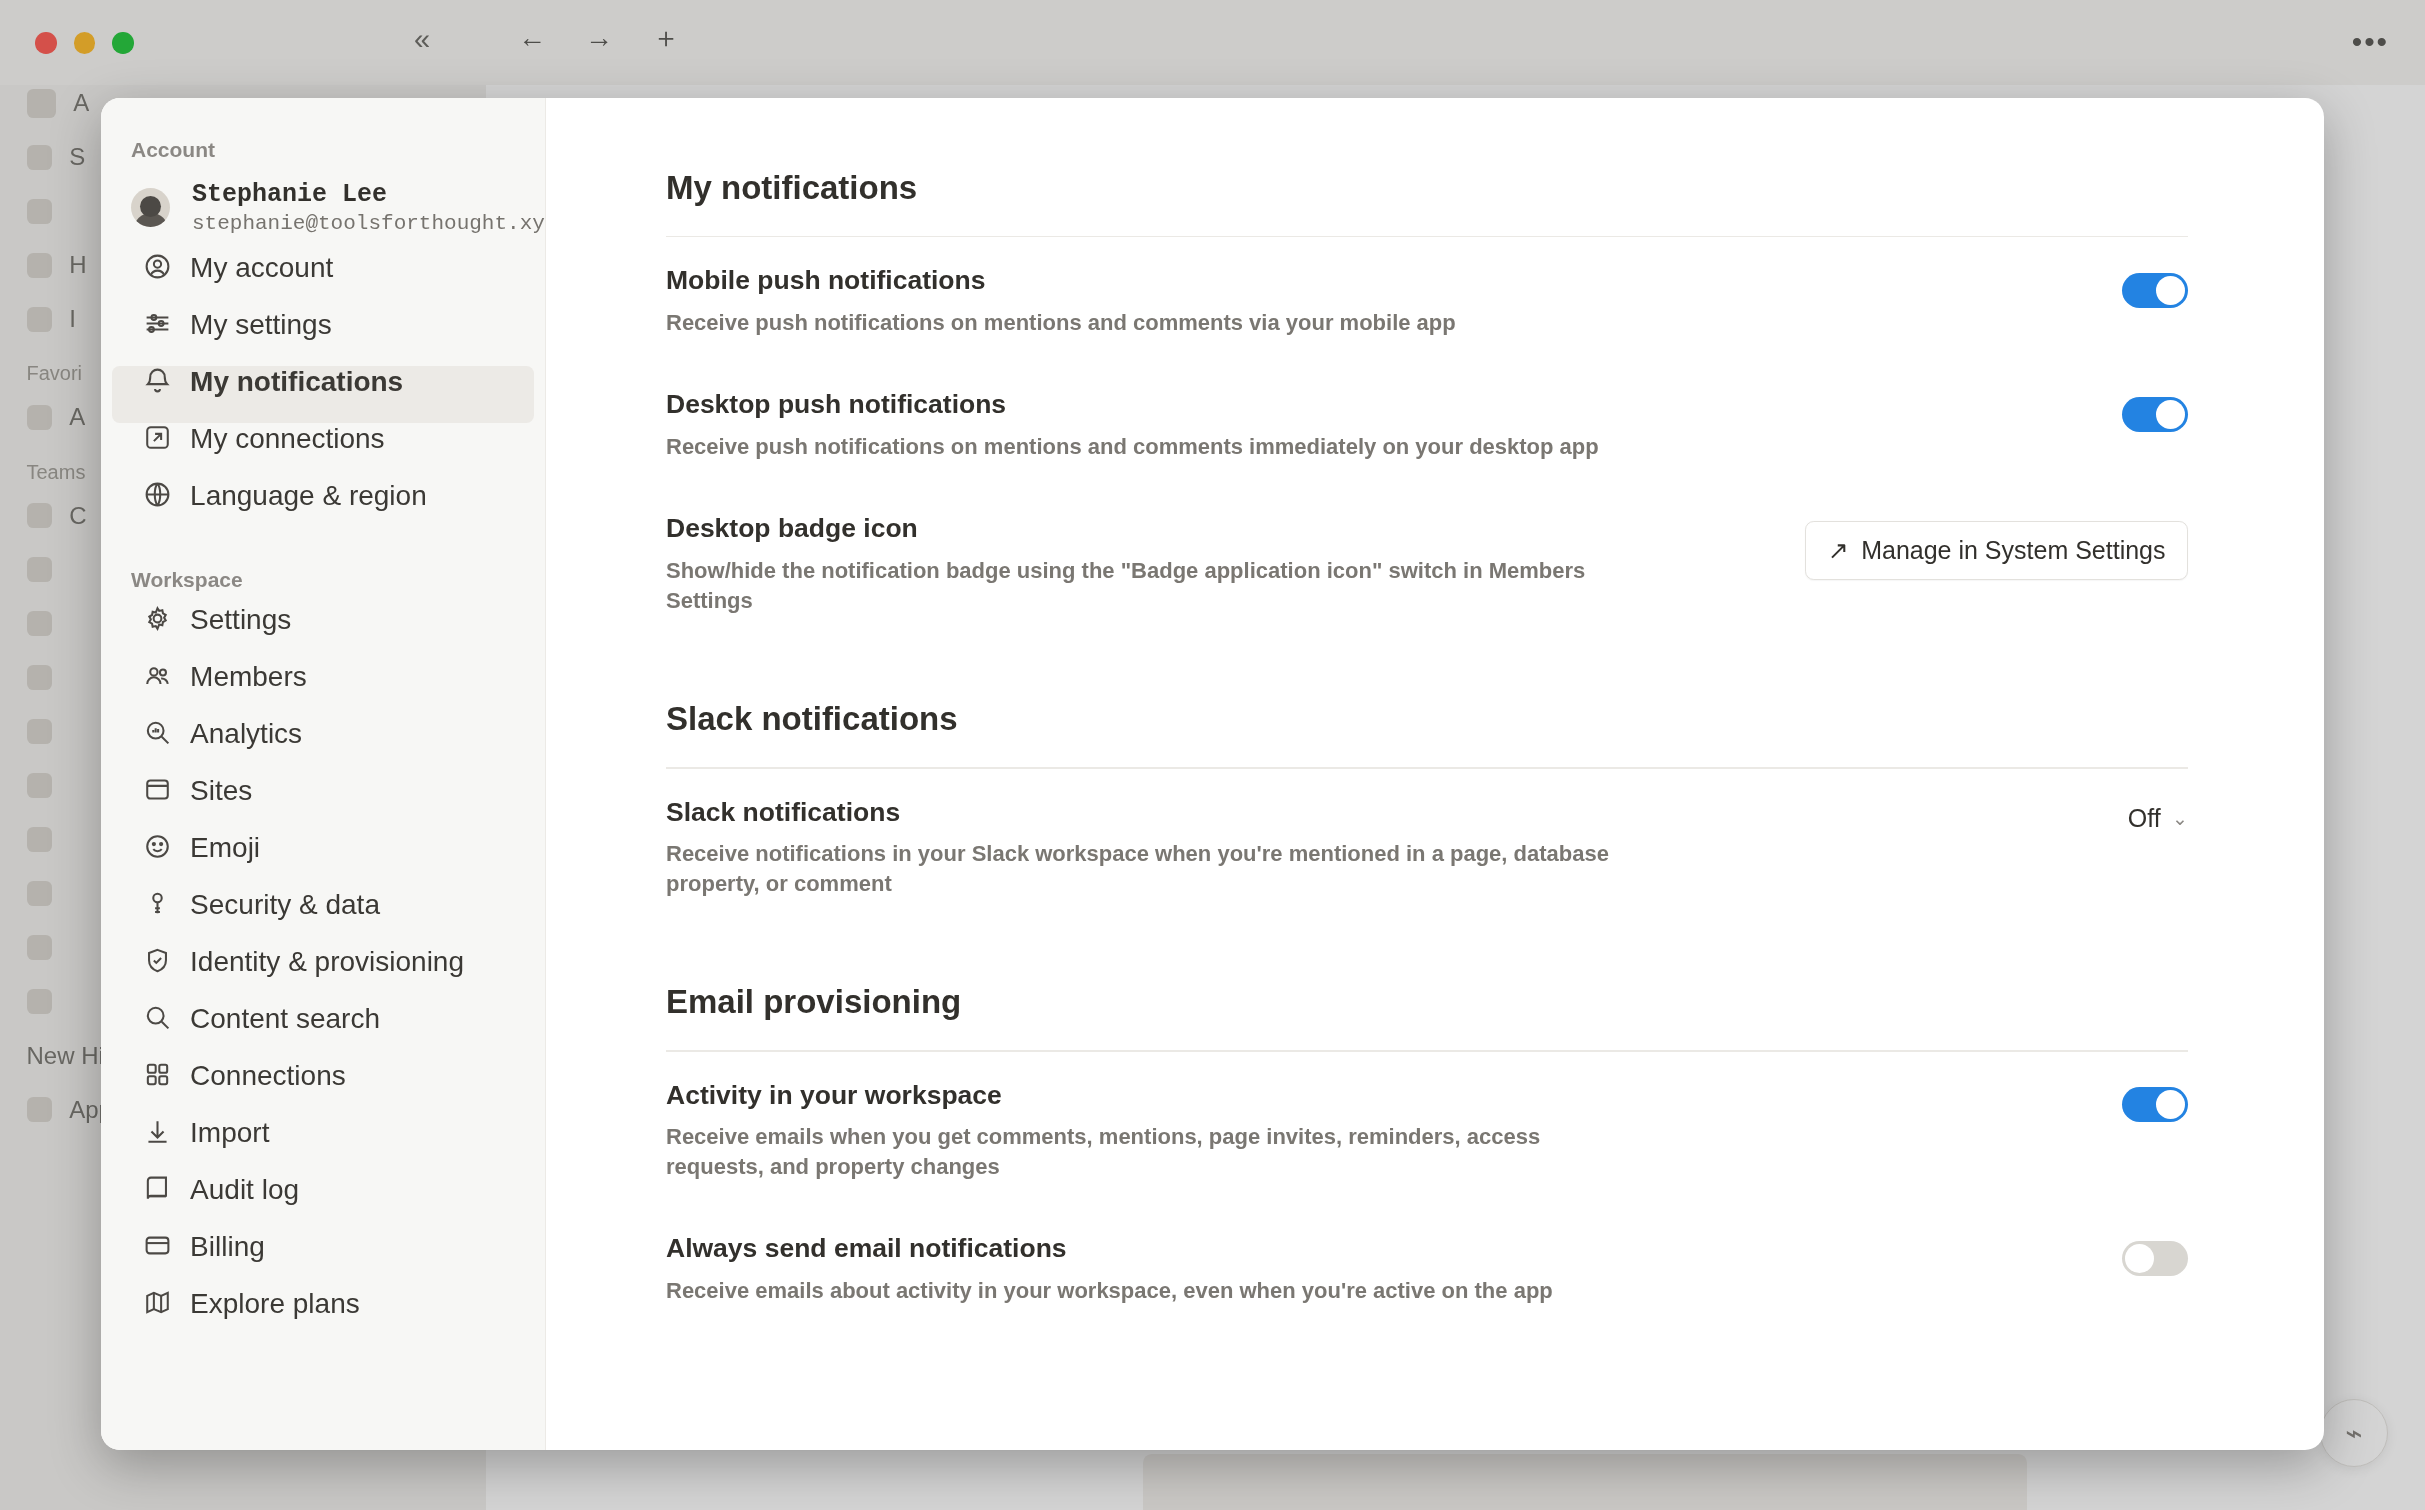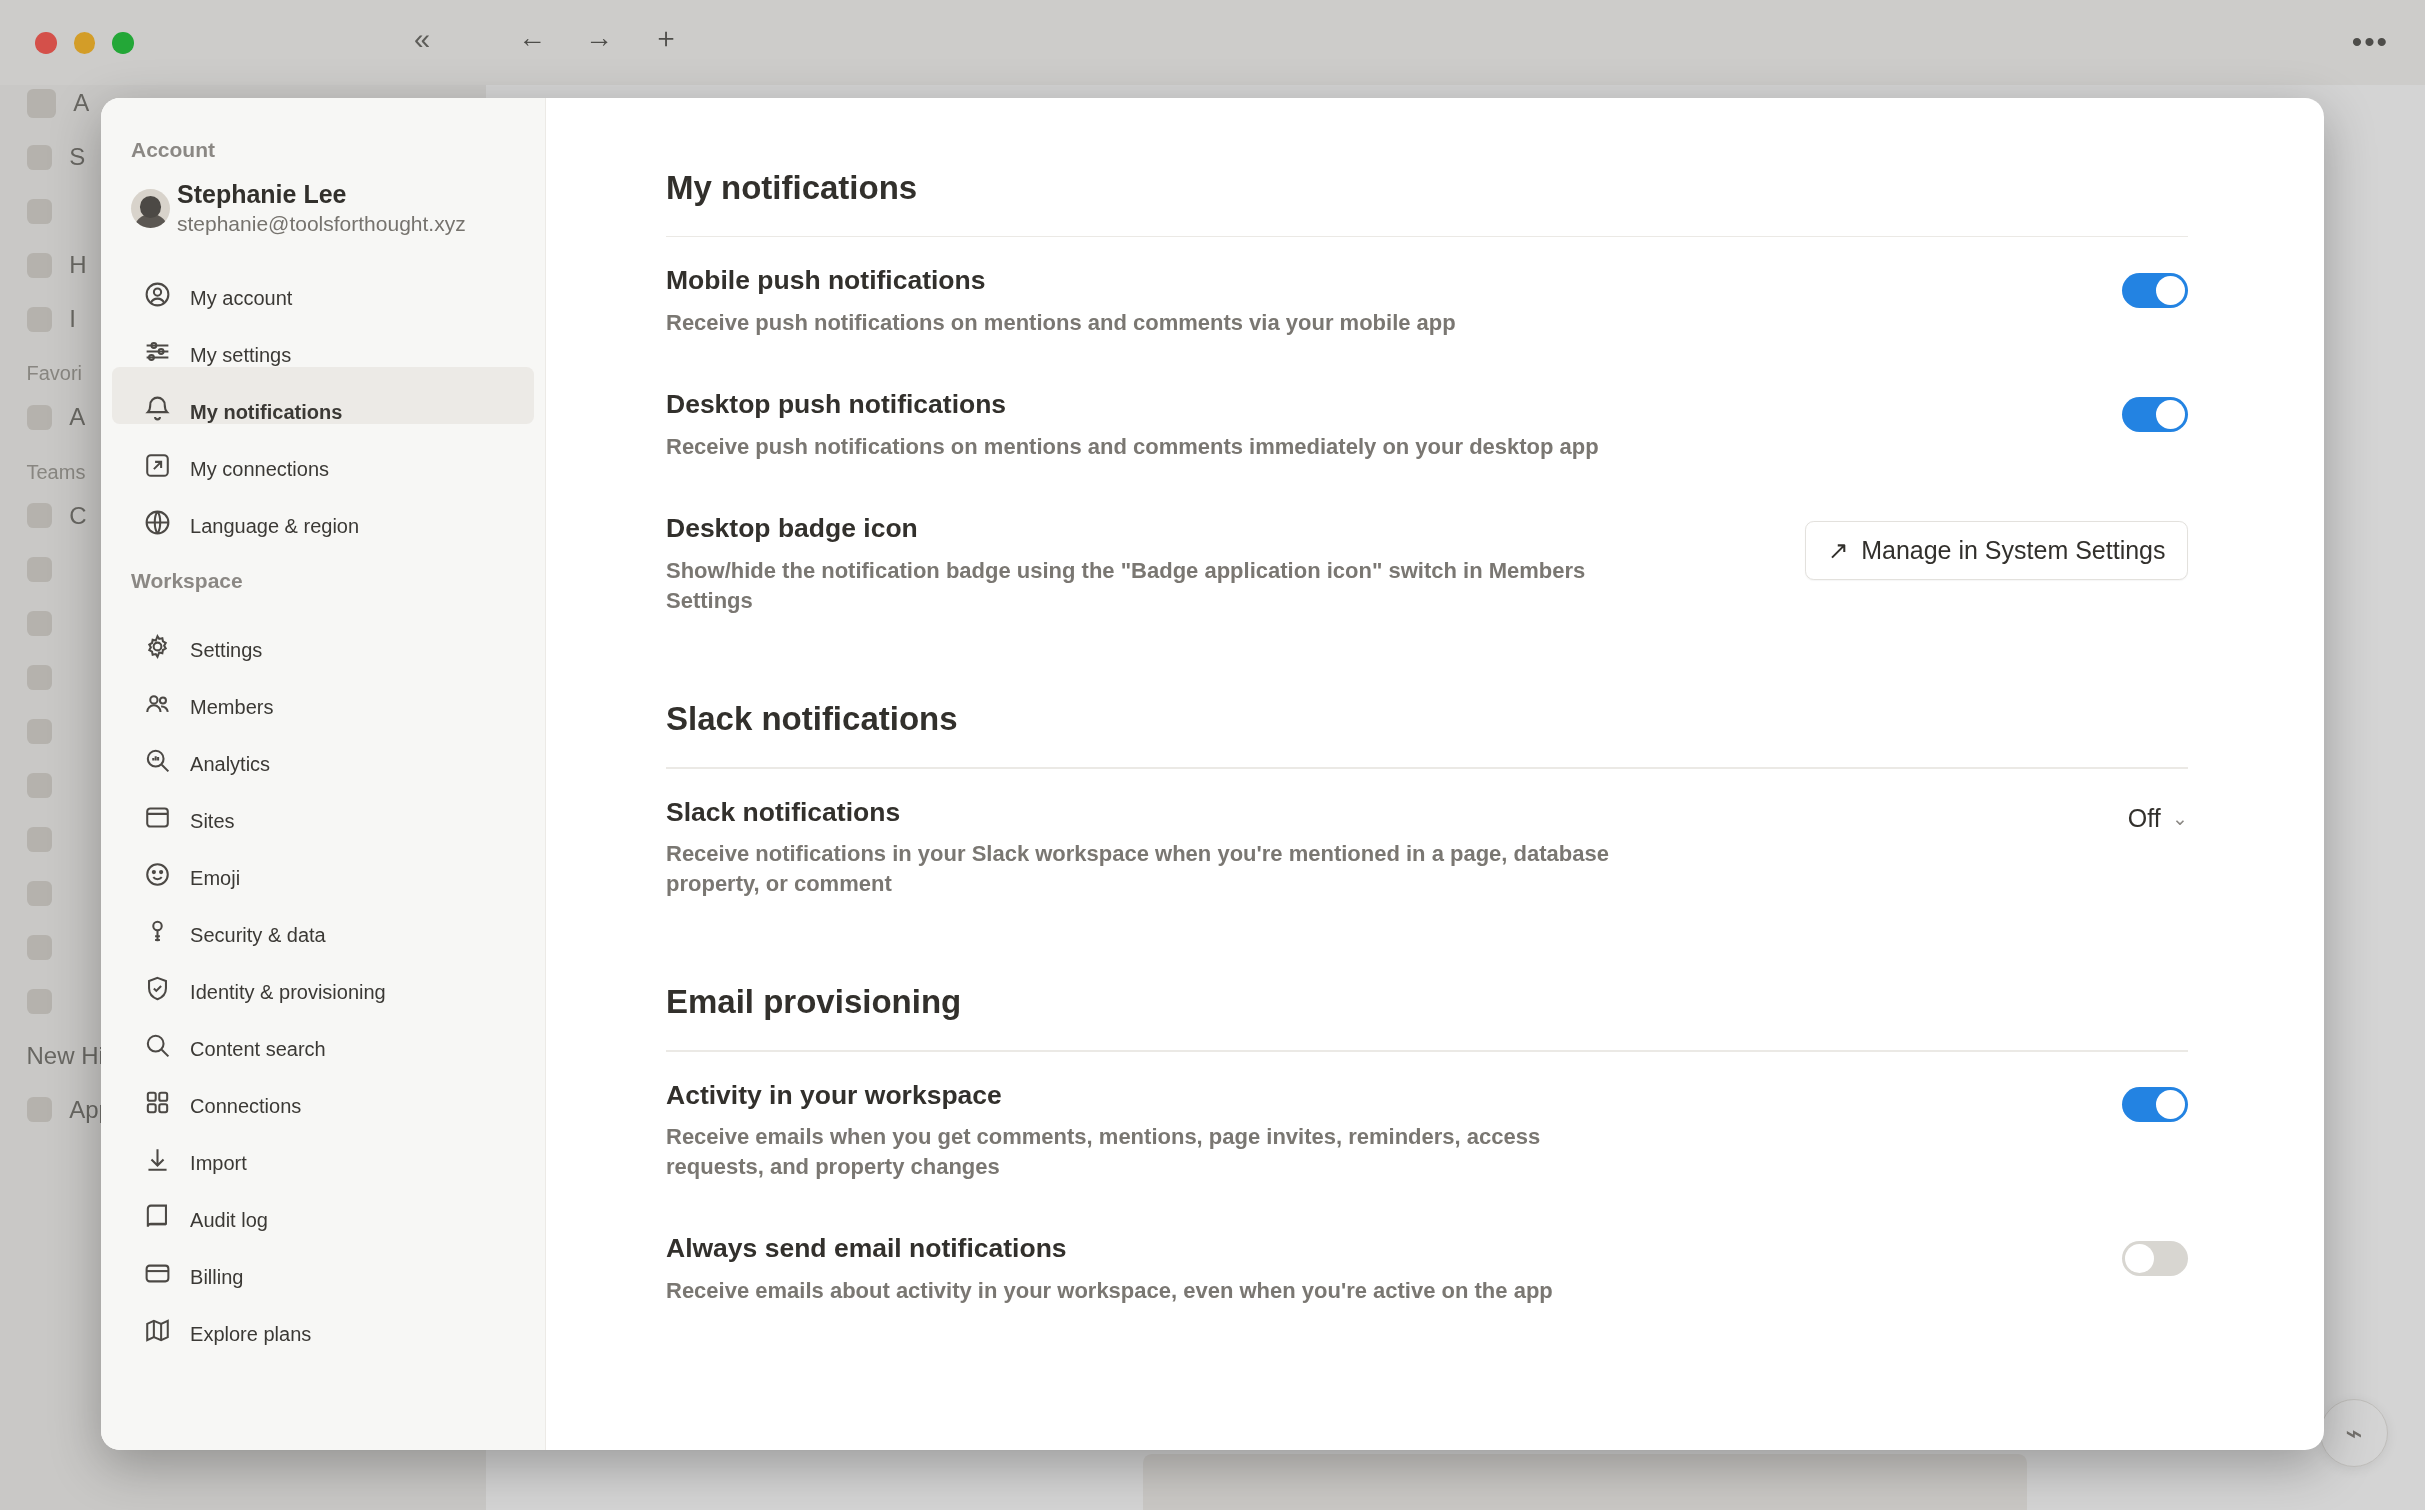--- a/index.html
+++ b/index.html
@@ -89,44 +89,45 @@
     background: #f7f7f5;
     border-right: 1.3px solid #eceae6;
     padding: 30px 0 0 0;
     overflow: hidden;
   }
   .sb-section {
     font-size: 21px; font-weight: 600; color: #8b8884;
     padding: 10px 0 11.4px 30px;
   }
   .account-card {
-    display: flex; align-items: center; gap: 7px;
+    display: flex; align-items: center; gap: 22px;
     padding: 6.3px 0 16.4px 30px;
+    font-family: Liberation Mono, monospace;
   }
   .avatar {
     width: 39px; height: 39px; border-radius: 50%;
     background: #d8d3cb; position: relative; overflow: hidden; flex: 0 0 auto;
   }
   .avatar::after {
     content: ""; position: absolute; left: 8.8px; top: 7.6px;
     width: 21.5px; height: 21.5px; border-radius: 50%;
     background: #4c4945;
   }
   .avatar::before {
     content: ""; position: absolute; left: 2.5px; bottom: -7.6px;
     width: 34px; height: 21.5px; border-radius: 16.4px 16.4px 0 0;
     background: #5b5752;
   }
   .acc-text { display: flex; flex-direction: column; gap: 3.8px; min-width: 0; }
   .acc-name { font-size: 25px; font-weight: 700; color: #32302c; }
   .acc-mail { font-size: 21px; color: #76736e; }
   .sb-item {
-    display: flex; align-items: flex-end; gap: 17.7px;
+    display: flex; align-items: flex-start; gap: 17.7px;
     height: 57px; padding: 0 14px 0 30px;
-    font-size: 20px; color: #3b3935;
+    font-size: 28px; color: #3b3935;
     margin: 0 11.4px; border-radius: 7.6px;
   }
   .sb-item.active { background: #eceae6; font-weight: 600; }
   .sb-ico {
     width: 30px; height: 30px; flex: 0 0 auto;
     display: flex; align-items: center; justify-content: center;
     color: #4c4945;
   }
   .sb-ico svg { width: 29px; height: 29px; stroke: #4c4945; fill: none; stroke-width: 1.7; }
   .sb-gap { height: 21.5px; }

